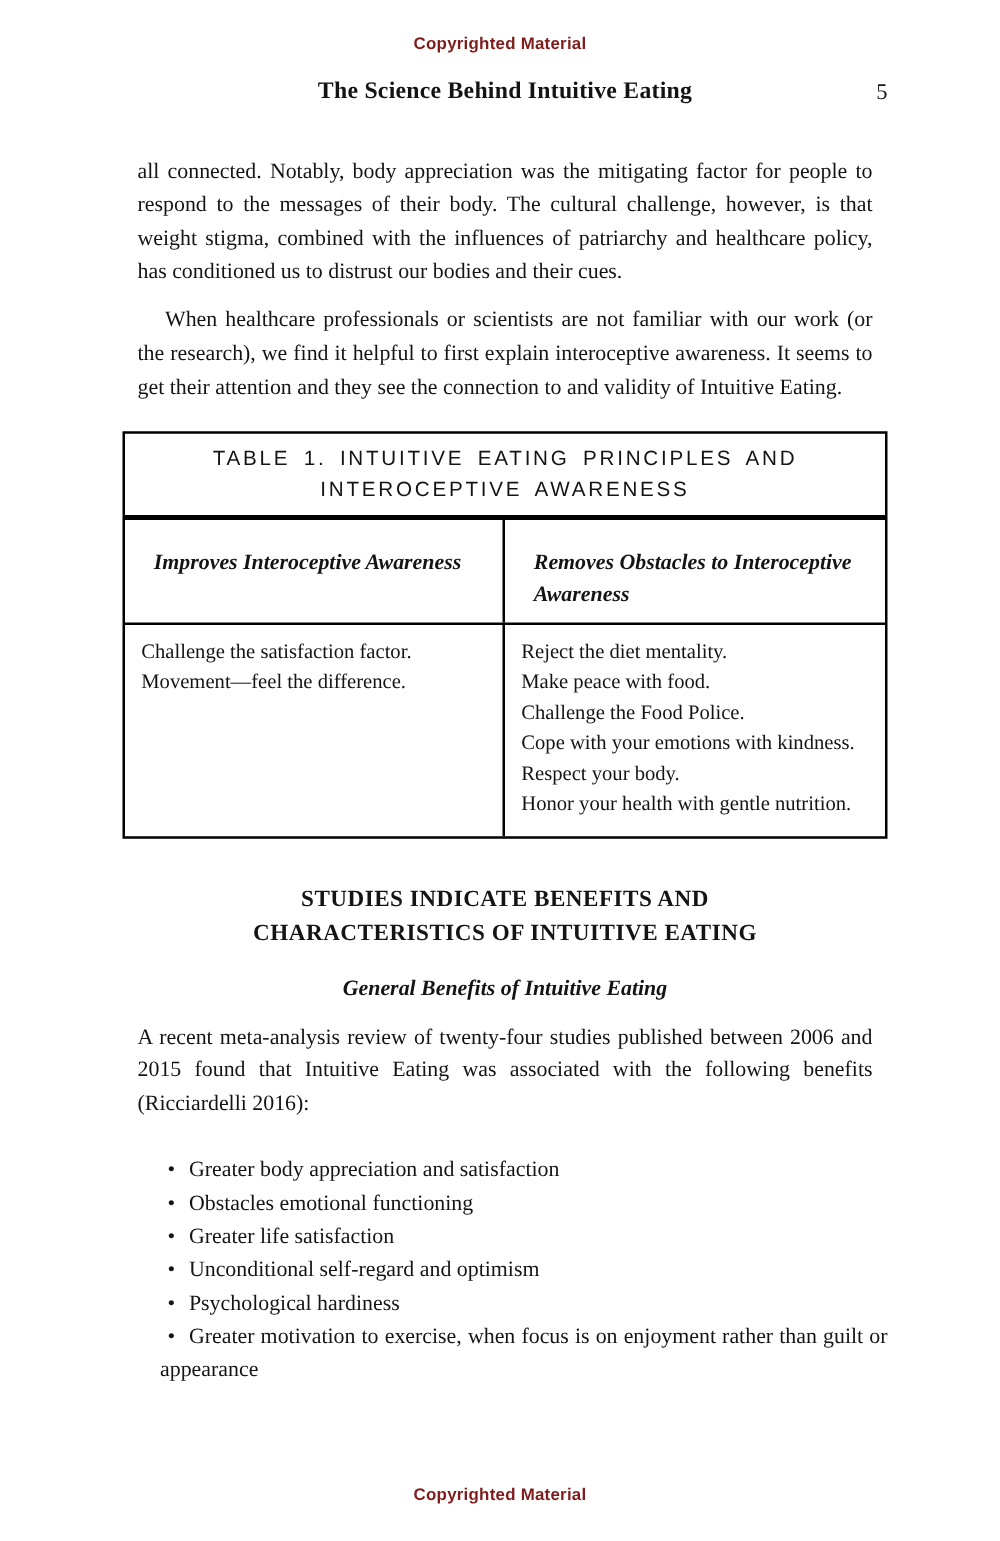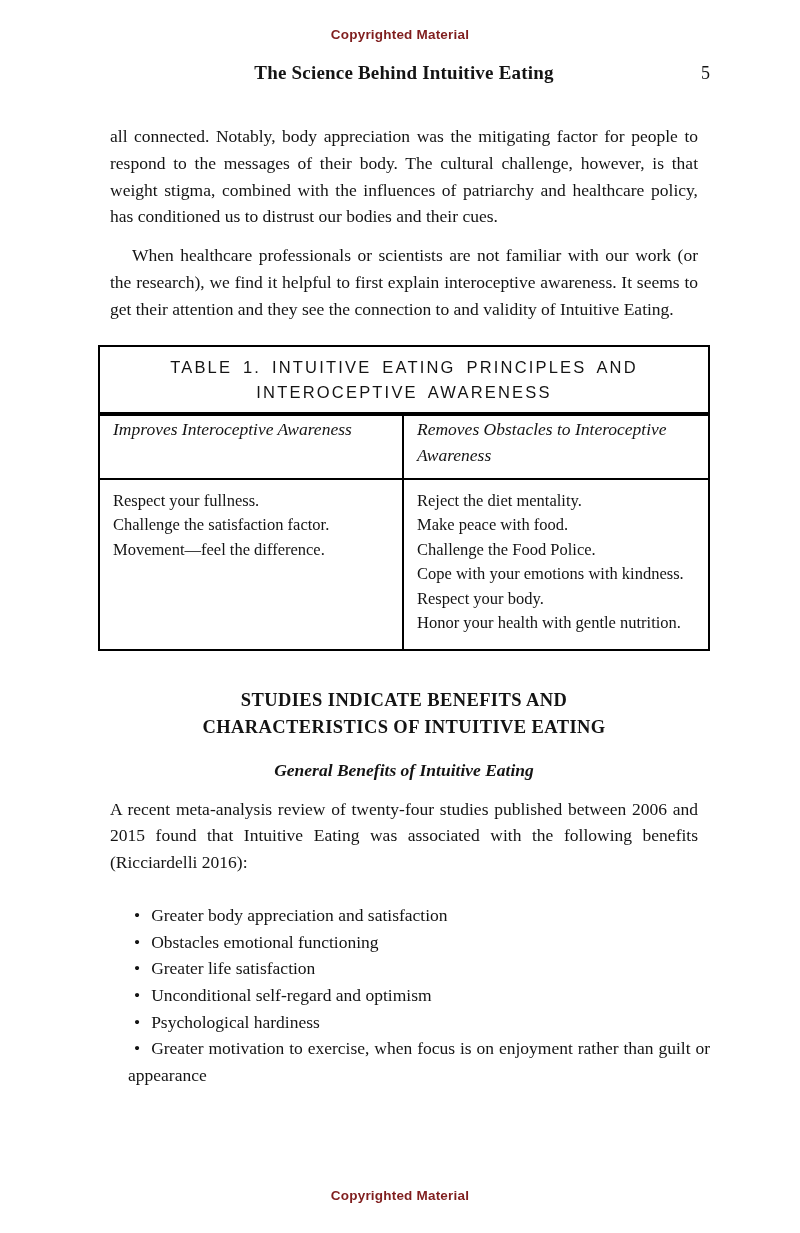--- a/index.html
+++ b/index.html
@@ -58,23 +58,23 @@
     font-size:16.5px;
     line-height:25px;
     letter-spacing:2.2px;
     word-spacing:4px;
   }
   .ie-row { display:flex; }
   .ie-cell { width:50%; box-sizing:border-box; }
   .ie-cell.left { border-right:2px solid #000; }
   .ie-head-row { border-bottom:2px solid #000; }
   .ie-head-cell {
-    padding:0 14px 10px 13px;
-    font-weight:400; font-style:italic;
-    font-size:17.5px; line-height:26px;
+    padding:20px 14px 10px 13px;
+    font-weight:700; font-style:italic;
+    font-size:17.5px; line-height:26px;margin-left:10px;
   }
   .ie-body-cell { padding:10px 10px 12px 13px; }
   .cell-item {
     font-size:16.5px; line-height:21px;
     margin:0 0 3.5px 0;
   }
 
   
   .section-heading {
     margin-top:36px;
@@ -127,21 +127,20 @@
       <div class="ie-caption">
         <div>TABLE 1. INTUITIVE EATING PRINCIPLES AND</div>
         <div>INTEROCEPTIVE AWARENESS</div>
       </div>
       <div class="ie-row ie-head-row">
         <div class="ie-cell left ie-head-cell">Improves Interoceptive Awareness</div>
         <div class="ie-cell ie-head-cell">Removes Obstacles to Interoceptive Awareness</div>
       </div>
       <div class="ie-row">
         <div class="ie-cell left ie-body-cell">
-          <p class="cell-item">Respect your fullness.</p>
           <p class="cell-item">Challenge the satisfaction factor.</p>
           <p class="cell-item">Movement—feel the difference.</p>
         </div>
         <div class="ie-cell ie-body-cell">
           <p class="cell-item">Reject the diet mentality.</p>
           <p class="cell-item">Make peace with food.</p>
           <p class="cell-item">Challenge the Food Police.</p>
           <p class="cell-item">Cope with your emotions with kindness.</p>
           <p class="cell-item">Respect your body.</p>
           <p class="cell-item">Honor your health with gentle nutrition.</p>

